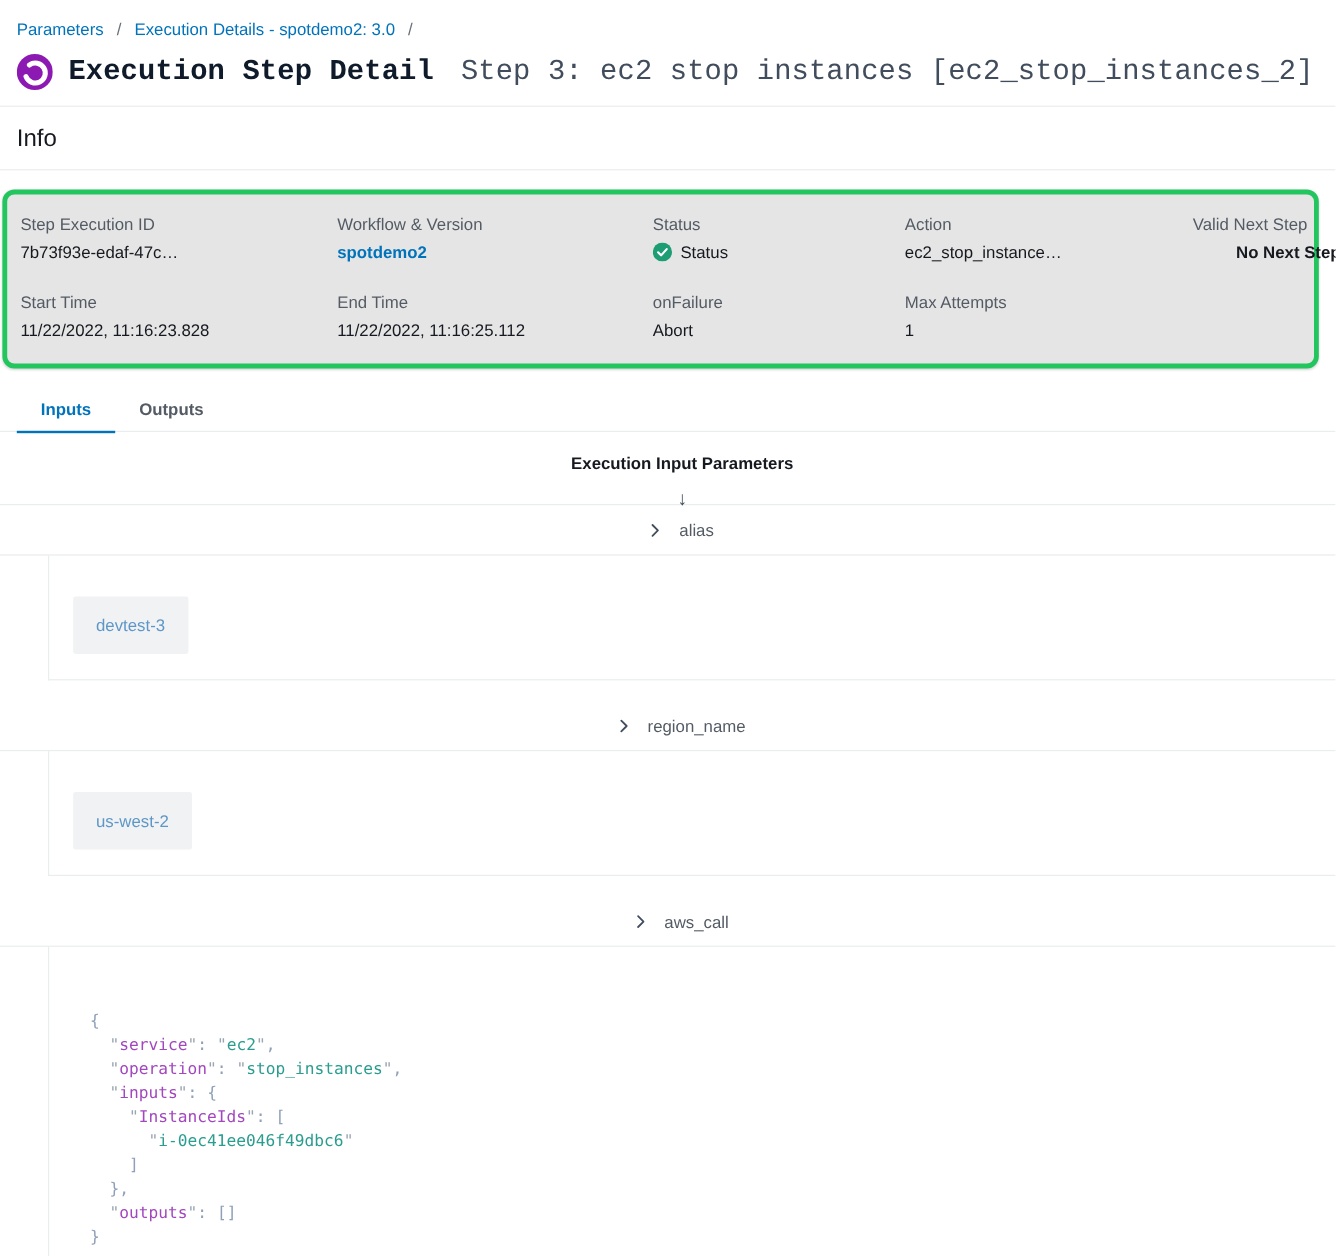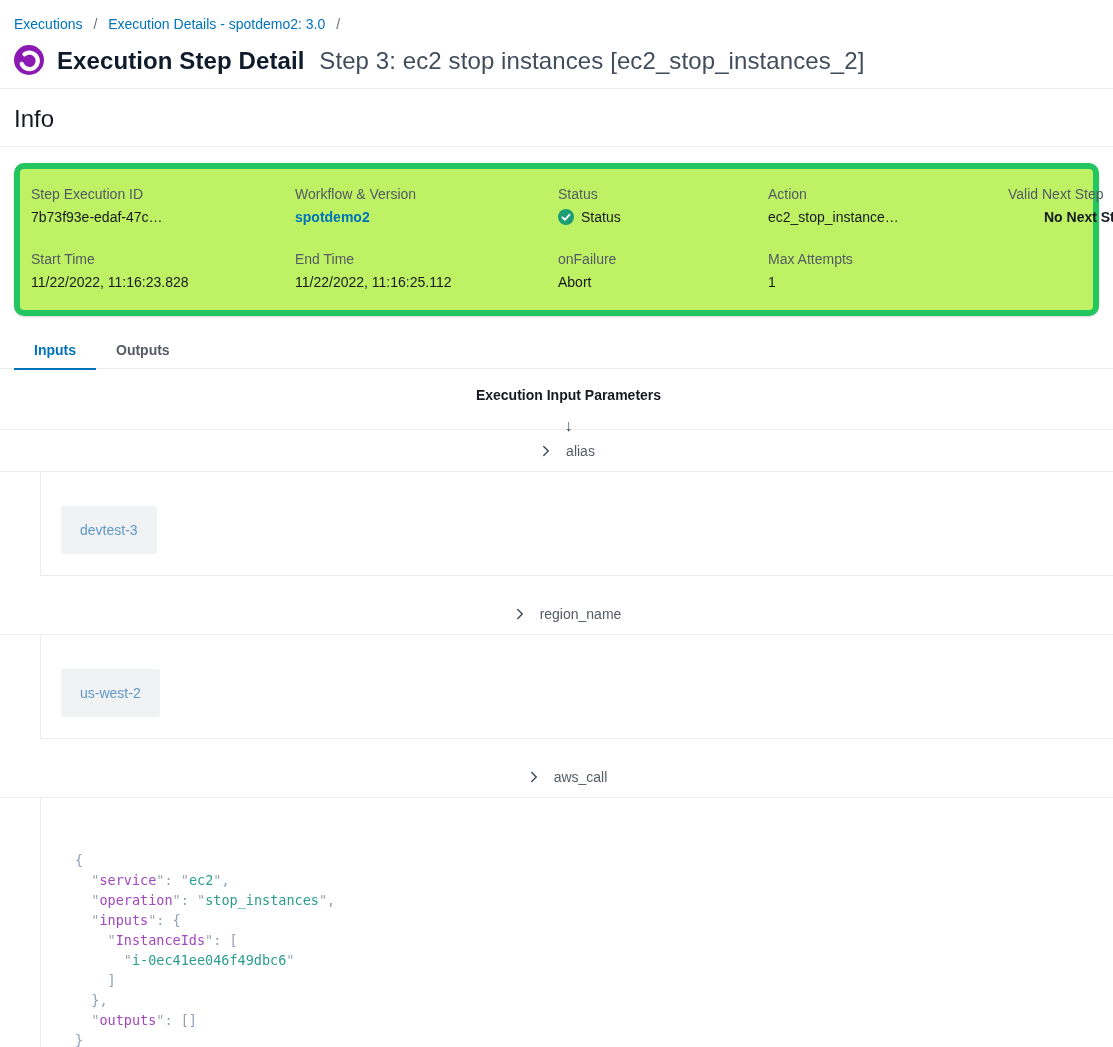--- a/index.html
+++ b/index.html
@@ -9,34 +9,34 @@
     background: #ffffff; color: #16191f;
     font-family: "Liberation Sans", sans-serif; font-size: 14px;
   }
 
   
   .breadcrumb { padding: 16px 14px 0 14px; font-size: 14px; }
   .breadcrumb a { color: #0073bb; text-decoration: none; cursor: pointer; }
   .breadcrumb .sep { color: #687078; margin: 0 7px; }
 
   
-  .page-header { display: flex; align-items: flex-end; gap: 13px; margin: 13px 14px 0 14px; }
+  .page-header { display: flex; align-items: center; gap: 13px; margin: 13px 14px 0 14px; font-family: Liberation Mono, monospace; }
   .brand-icon svg { display: block; }
   h1 { margin: 0; font-size: 24px; font-weight: 700; color: #0f1b2a; letter-spacing: 0.1px; }
   h1 .subtitle { font-weight: 400; color: #414d5c; margin-left: 8px; }
 
   .rule { border-top: 1px solid #eaeded; margin-top: 13px; }
 
   
-  .info-heading { font-size: 24px; font-weight: 400; color: #16191f; margin: 16px 14px 13px 14px; }
+  .info-heading { font-size: 20px; font-weight: 400; color: #16191f; margin: 16px 14px 13px 14px; }
   .info-card {
-    margin: 16px 14px 20px 14px;
-    border: 6px solid #22c55e; border-radius: 10px;
+    margin: 16px 14px 20px 2px;
+    border: 4px solid #22c55e; border-radius: 10px;
     box-shadow: 0 1px 2px rgba(0,28,36,0.18);
-    padding: 17px 10px 20px 11px; background: #bef264;
+    padding: 17px 10px 20px 11px; background: #e5e5e5;
   }
   .info-grid { display: grid; grid-template-columns: 264px 263px 210px 240px 1fr; row-gap: 26px; }
   .field { white-space: nowrap; }
   .field .label { color: #545b64; font-size: 14px; }
   .field .value { margin-top: 7px; color: #16191f; }
   .field .value.link { color: #0073bb; font-weight: 700; cursor: pointer; }
   .field .value.bold { font-weight: 700; padding-left: 36px; }
   .status-value { display: flex; align-items: center; gap: 7px; }
   .status-icon svg { display: block; }
 
@@ -74,21 +74,21 @@
   .code .ts { color: #2a9d8f; margin-top: 47px; }   
   .code .tp { color: #8fa0b8; }   
   .code .tq { color: #9aa5b1; }   
 </style>
 </head>
 <body>
 
 <div class="page">
 
   <nav class="breadcrumb">
-    <a>Executions</a>
+    <a>Parameters</a>
     <span class="sep">/</span>
     <a>Execution Details - spotdemo2: 3.0</a>
     <span class="sep">/</span>
   </nav>
 
   <header class="page-header">
     <span class="brand-icon">
       <svg width="30" height="30" viewBox="0 0 30 30">
         <circle cx="15" cy="15" r="15" fill="#8c1ab2"></circle>
         <path d="M10.5 9.2 a8.3 8.3 0 1 1 -2.8 9.6" stroke="#ffffff" stroke-width="4.2" fill="none" stroke-linecap="round"></path>

